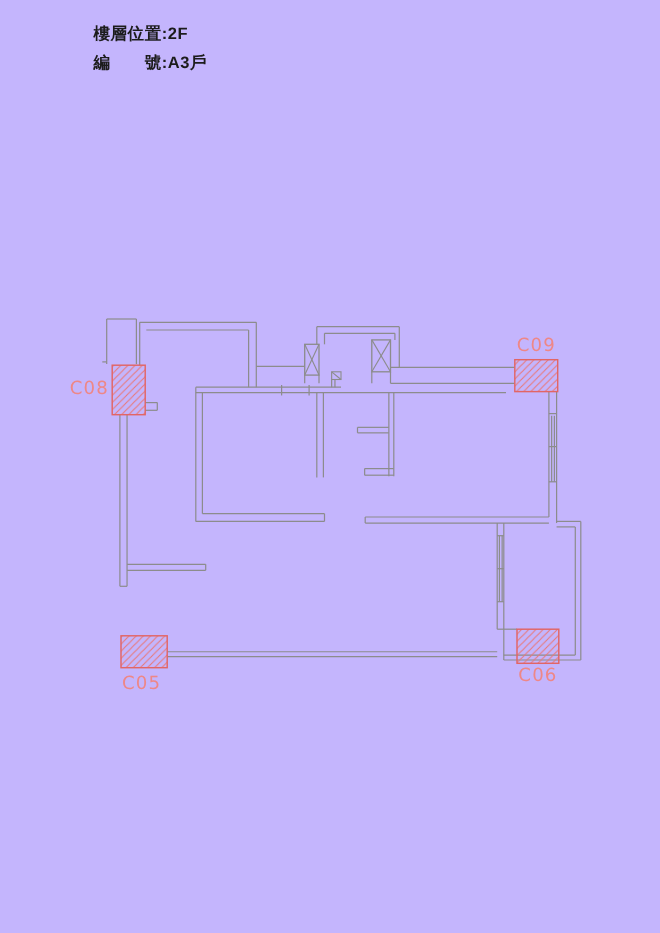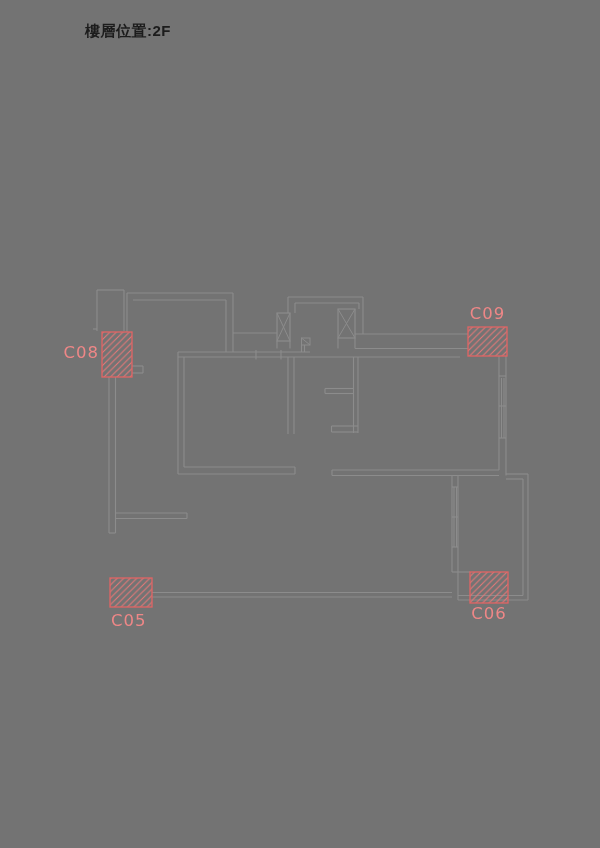--- a/index.html
+++ b/index.html
@@ -1,30 +1,31 @@
 <!DOCTYPE html>
 <html><head>
 <meta charset="utf-8">
 <style>
   html,body{margin:0;padding:0;background:#ffffff;}
-  .page{position:relative;width:600px;height:848px;background:#737373;overflow:hidden;
+  .page{position:relative;width:600px;height:848px;background:#c4b5fd;overflow:hidden;
         font-family:"Liberation Sans",sans-serif;}
   .title-block{position:absolute;left:85px;top:17px;color:#1c1c1c;
         font-size:15px;font-weight:700;line-height:27px;letter-spacing:0.5px;}
   .title-block div{white-space:pre;}
   svg.plan{position:absolute;left:0;top:0;}
   text.col-label{font-family:"DejaVu Sans",sans-serif;letter-spacing:1px;}
 </style>
 </head>
 <body>
 
 <div class="page">
 
   <div class="title-block">
     <div>樓層位置:2F</div>
+    <div>編　　號:A3戶</div>
   </div>
 
   <svg class="plan" width="600" height="848" viewBox="0 0 600 848">
     <defs>
       <pattern id="hatch" width="6.5" height="6.5" patternUnits="userSpaceOnUse">
         <path d="M-1.6,1.6 L1.6,-1.6 M0,6.5 L6.5,0 M4.9,8.1 L8.1,4.9" stroke="#e87878" stroke-width="1" fill="none"></path>
       </pattern>
     </defs>
     <g id="walls-layer">
         <line x1="97" y1="290" x2="97" y2="331" stroke="#8c8c8c" stroke-width="1.1"></line>

